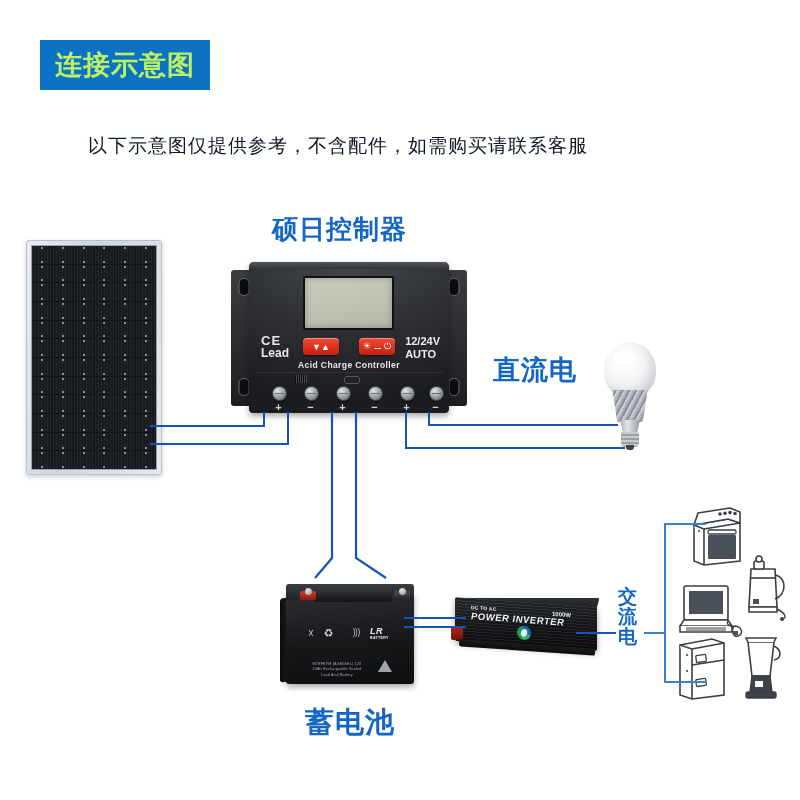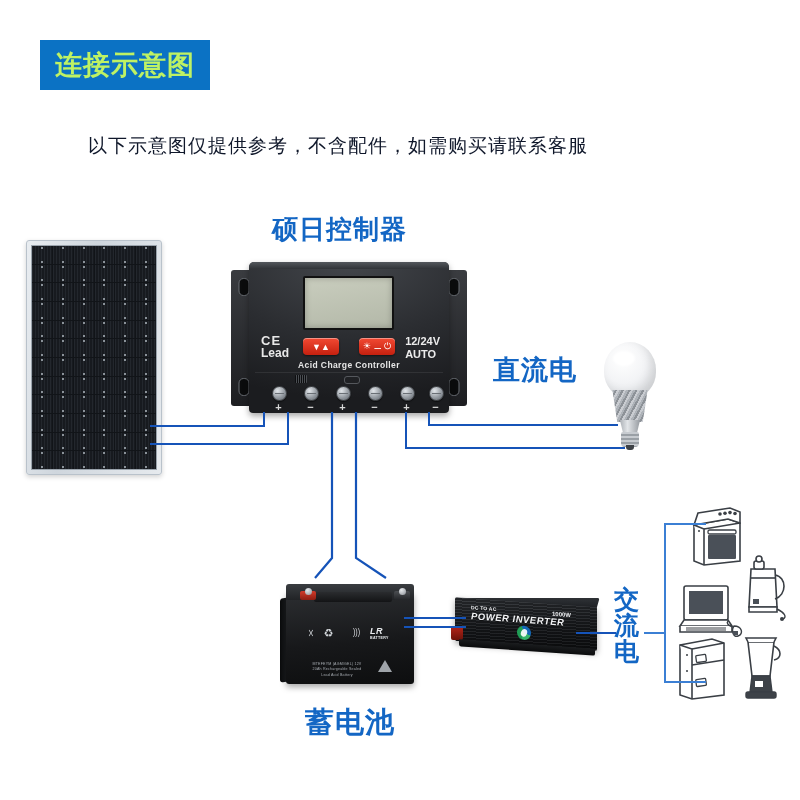--- a/index.html
+++ b/index.html
@@ -34,22 +34,22 @@
   .lbl{
     position:absolute;color:#1366c4;font-weight:bold;
     font-family:"DejaVu Sans",sans-serif;
     letter-spacing:1px;white-space:nowrap;
   }
   .lbl-ctrl{left:272px;top:212px;font-size:26px;}
   .lbl-solar{left:48px;top:487px;font-size:29px;}
   .lbl-dc{left:493px;top:352px;font-size:27px;}
   .lbl-batt{left:305px;top:703px;font-size:29px;}
   .lbl-inv{left:475px;top:672px;font-size:25px;}
-  .lbl-ac{left:614px;top:587px;font-size:25px;width:28px;line-height:1.04;
-          white-space:normal;word-break:break-all;}
+  .lbl-ac{left:614px;top:587px;font-size:19px;width:28px;line-height:1.04;
+          text-align:center;white-space:normal;word-break:break-all;}
 
   
   .wire{position:absolute;background:#1553b8;}
   .wh{height:2px;}
   .wv{width:2px;}
   .wire-diag{position:absolute;}
 
   
   .panel-frame{
     position:absolute;left:26px;top:240px;width:136px;height:235px;

